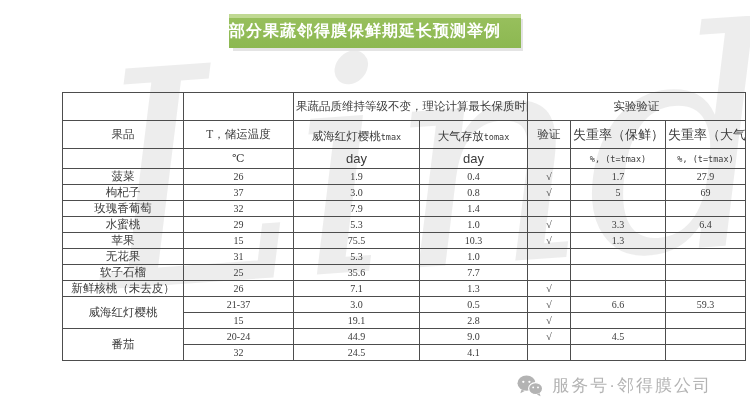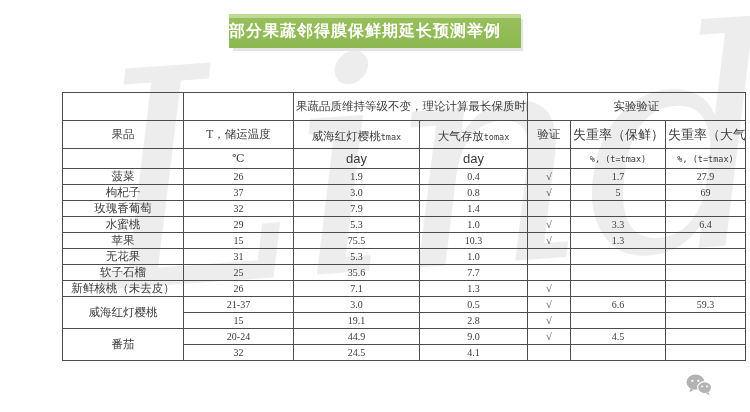--- a/index.html
+++ b/index.html
@@ -249,13 +249,14 @@
   <svg class="wechat-icon" viewBox="0 0 26 22" xmlns="http://www.w3.org/2000/svg">
     <ellipse cx="9.5" cy="8.2" rx="9" ry="7.6" fill="#b3b3b3"></ellipse>
     <path d="M4.5 14.5 L3.4 18.2 L7.6 16.1 Z" fill="#b3b3b3"></path>
     <circle cx="6.3" cy="6.8" r="1.15" fill="#ffffff"></circle>
     <circle cx="12.4" cy="6.8" r="1.15" fill="#ffffff"></circle>
     <ellipse cx="18.6" cy="13.6" rx="7" ry="6" fill="#b3b3b3" stroke="#ffffff" stroke-width="1.2"></ellipse>
     <path d="M22.6 18.3 L23.6 21.3 L19.9 19.6 Z" fill="#b3b3b3"></path>
     <circle cx="16.2" cy="12.4" r="0.95" fill="#ffffff"></circle>
     <circle cx="21.0" cy="12.4" r="0.95" fill="#ffffff"></circle>
   </svg>
+  <span>服务号·邻得膜公司</span>
 </div>
 
 </body></html>

